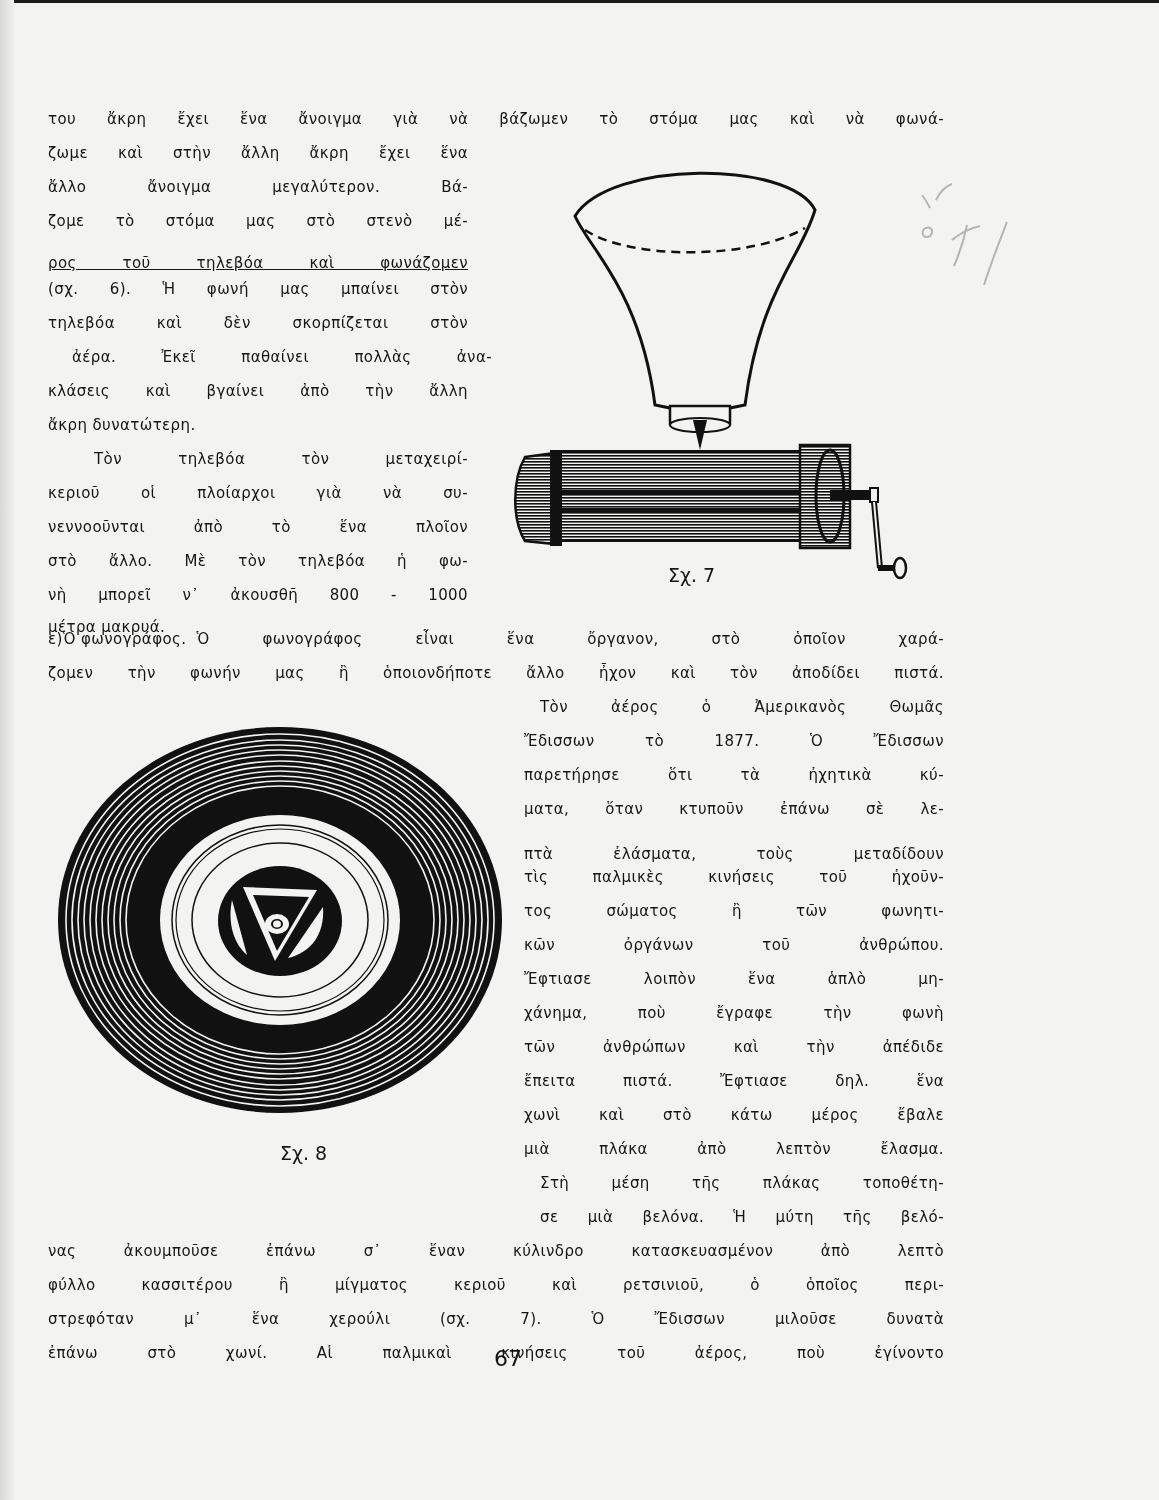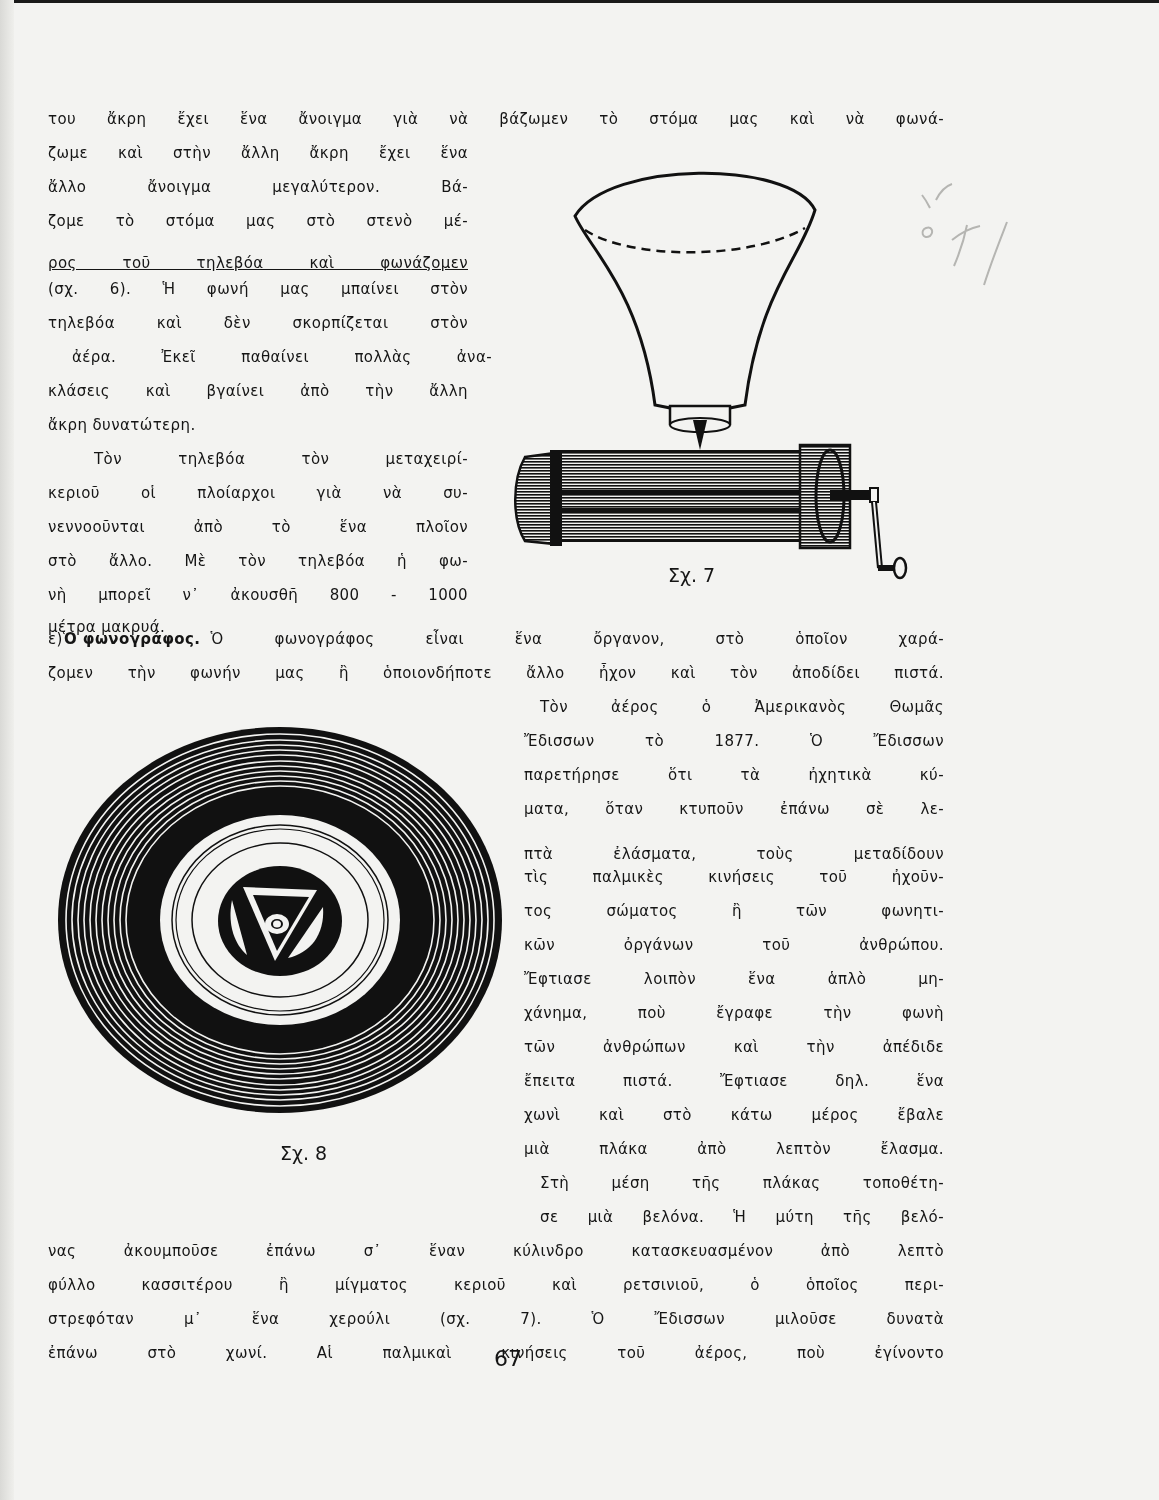--- a/index.html
+++ b/index.html
@@ -11,21 +11,21 @@
       color: #151515;
     }
     .top-edge { position: absolute; left: 0; top: 0; width: 1159px; height: 3px; background: #1a1a1a; }
     .left-shadow { position: absolute; left: 0; top: 0; width: 14px; height: 1500px;
       background: linear-gradient(to right, #d9d9d6, #efefec); }
     .line {
       position: absolute; white-space: nowrap;
       font-size: 15px; line-height: 1; letter-spacing: 0.4px;
     }
     .just { text-align: justify; text-align-last: justify; white-space: normal; }
-    .bold { font-weight: bold; }
+    .bold { font-weight: normal; }
     .caption { position: absolute; font-size: 19px; white-space: nowrap; }
     .page-number { position: absolute; font-size: 22px; }
     .scribble { position: absolute; left: 912px; top: 170px; }
     svg { position: absolute; overflow: visible; }
   </style>
 </head>
 <body>
 
 <div class="top-edge"></div>
 <div class="left-shadow"></div>

